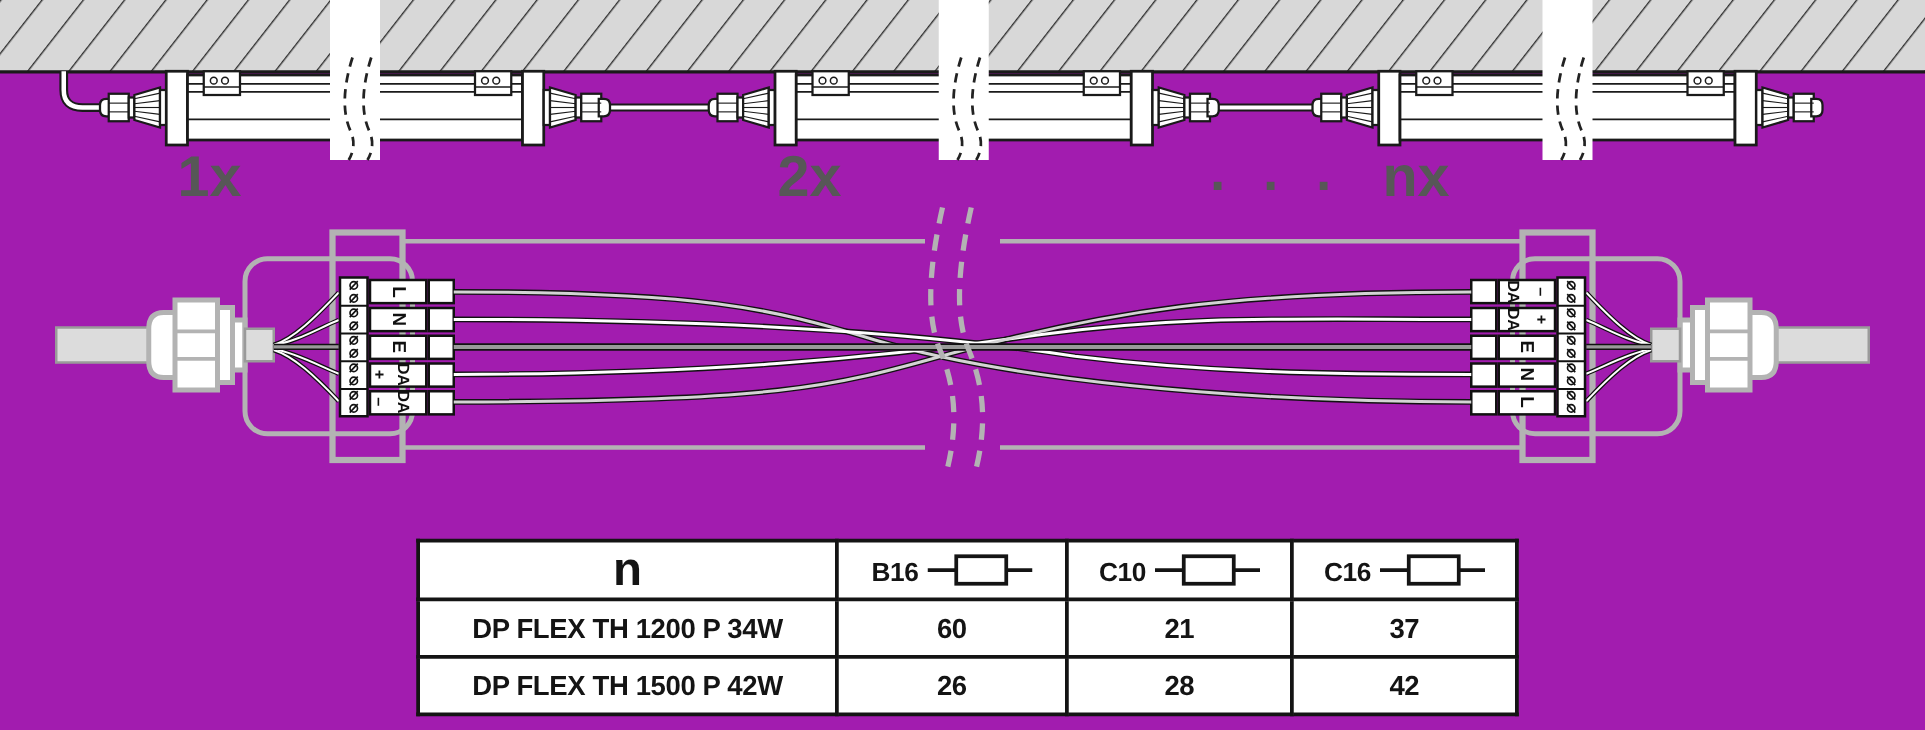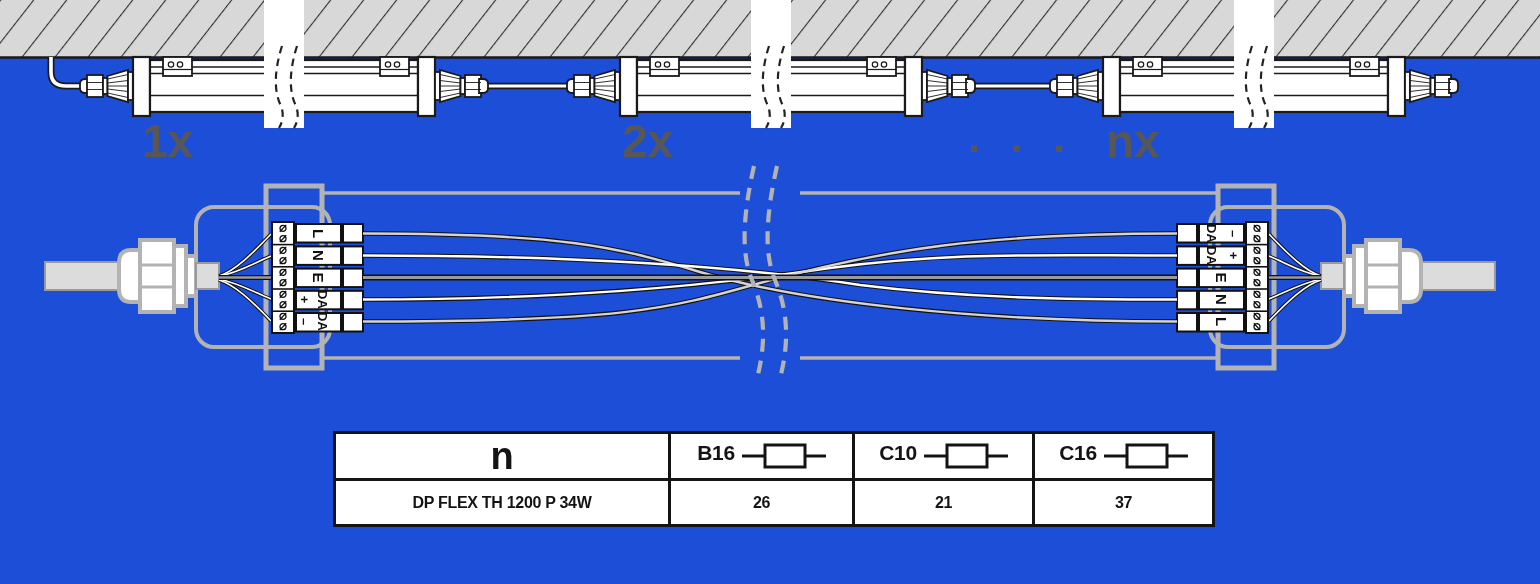--- a/index.html
+++ b/index.html
@@ -1,30 +1,30 @@
 <!DOCTYPE html>
 <html><head>
 <meta charset="utf-8">
 <style>
   html,body{margin:0;padding:0;background:#fff;}
-  #stage{position:relative;width:1540px;height:584px;background:#1d4ed8;overflow:hidden;
+  #stage{position:relative;width:1540px;height:584px;background:#a21caf;overflow:hidden;
          font-family:"Liberation Sans",sans-serif;}
   #drawing{position:absolute;left:0;top:0;}
   .lumlabel{font-family:"Liberation Sans",sans-serif;font-weight:bold;font-size:46px;fill:#575757;}
   .dots{font-family:"Liberation Sans",sans-serif;font-weight:bold;font-size:44px;fill:#575757;letter-spacing:9px;}
   .term{font-family:"Liberation Sans",sans-serif;font-weight:bold;font-size:15px;fill:#111;}
   .term-sm{font-family:"Liberation Sans",sans-serif;font-weight:bold;font-size:13px;fill:#111;}
   
   #fuse-table{position:absolute;left:333px;top:431px;border-collapse:collapse;table-layout:fixed;}
   #fuse-table td,#fuse-table th{border:3px solid #141414;padding:0;text-align:center;vertical-align:middle;
       font-family:"Liberation Sans",sans-serif;font-weight:bold;color:#141414;background:#fff;}
   #fuse-table th{height:44px;}
-  #fuse-table td{height:43px;font-size:16px;letter-spacing:-0.3px;}
+  #fuse-table td{height:43px;font-size:22px;letter-spacing:-0.3px;}
   .hdr-n{font-size:38px;line-height:1;}
-  .fusecell{display:flex;align-items:flex-start;justify-content:center;gap:7px;}
+  .fusecell{display:flex;align-items:flex-end;justify-content:center;gap:7px;}
   .fusecell span{font-size:21px;letter-spacing:-0.3px;}
   .model-cell{font-size:23px;}
 </style>
 </head>
 <body>
 
 <div id="stage">
 
 <svg id="drawing" width="1540" height="584" viewBox="0 0 1540 584">
   <defs>
@@ -276,20 +276,26 @@
         <span>C16</span>
         <svg width="84" height="30" viewBox="0 0 84 30">
           <line x1="0" y1="15" x2="84" y2="15" stroke="#141414" stroke-width="3"></line>
           <rect x="23" y="4" width="40" height="22" fill="#fff" stroke="#141414" stroke-width="3"></rect>
         </svg>
       </div>
     </th>
   </tr>
   <tr>
     <td class="model-cell">DP FLEX TH 1200 P 34W</td>
-    <td>26</td>
+    <td>60</td>
     <td>21</td>
     <td>37</td>
   </tr>
+  <tr>
+    <td class="model-cell">DP FLEX TH 1500 P 42W</td>
+    <td>26</td>
+    <td>28</td>
+    <td>42</td>
+  </tr>
 </tbody>
     </table>
 
 </div>
 
 </body></html>

